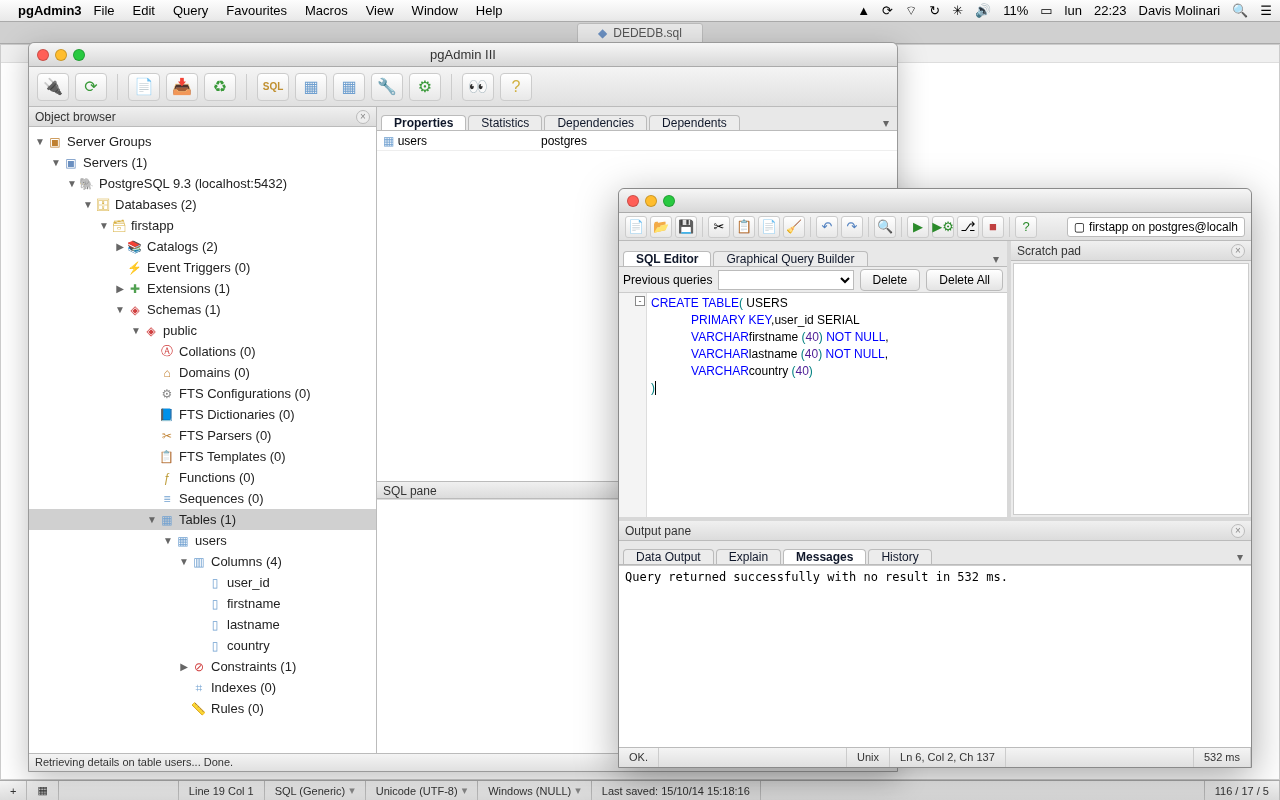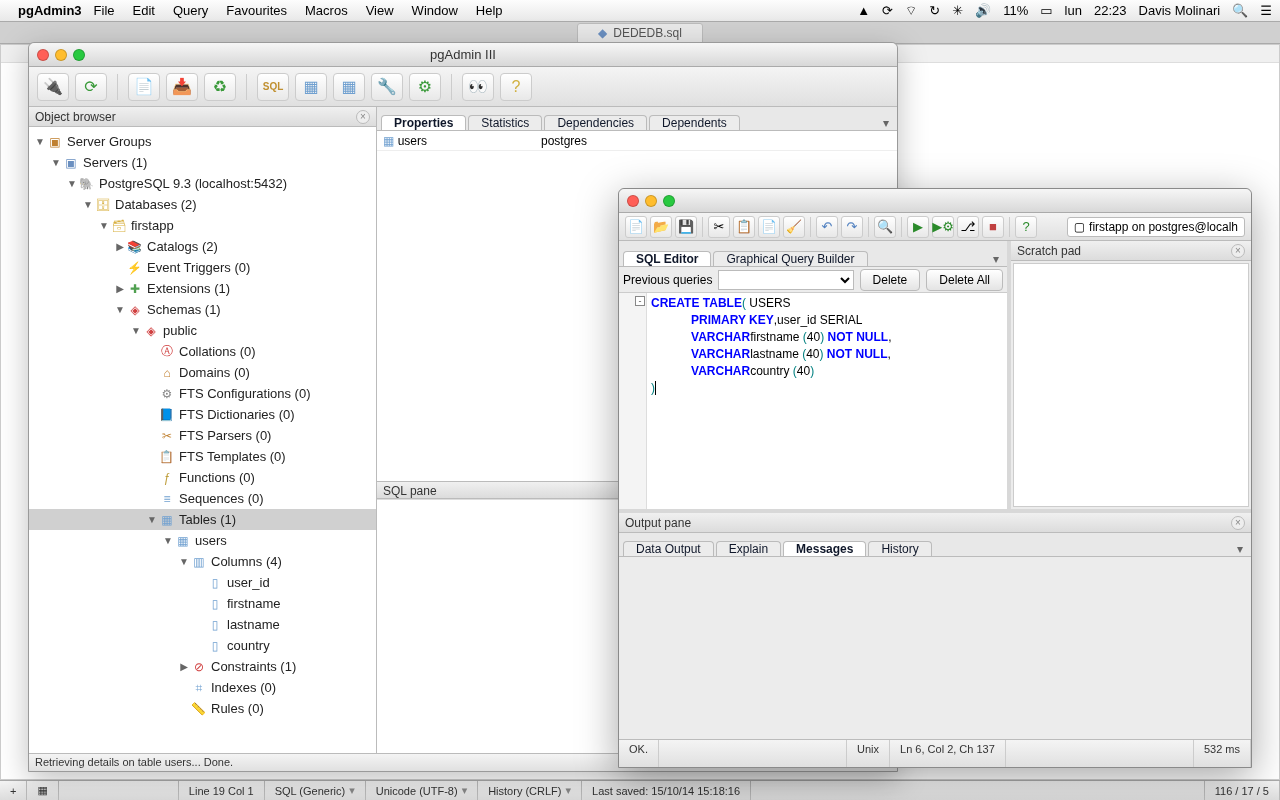--- a/index.html
+++ b/index.html
@@ -73,28 +73,28 @@
 .q-body { flex:1; display:flex; overflow:hidden; }
 .q-left { flex:1; display:flex; flex-direction:column; border-right:4px solid #d8d8d8; }
 .q-left .tabs-row { height:26px; }
 .prevq { height:26px; display:flex; align-items:center; padding:0 4px; gap:6px; border-bottom:1px solid #ccc; background:#ececec; }
 .prevq select { flex:1; height:20px; border:1px solid #bbb; background:#fff; }
 .prevq button { height:22px; padding:0 12px; border:1px solid #bbb; border-radius:4px; background:linear-gradient(#fff,#e4e4e4); font-size:12px; }
 .editor { flex:1; background:#fff; font-family:Menlo,Consolas,monospace; font-size:12px; display:flex; overflow:hidden; position:relative; }
 .editor .gutter { width:28px; background:#f4f4f4; border-right:1px solid #ddd; position:relative; }
 .editor .fold { position:absolute; left:16px; top:3px; width:10px;height:10px;border:1px solid #888;font-size:9px;line-height:8px;text-align:center;color:#555;background:#fff; }
 .editor .code { padding:2px 4px; white-space:pre; line-height:17px; }
-.kw{color:#0000ff;font-weight:bold;} .num{color:#000000;} .paren{color:#008080;} .cursor { border-right:1px solid #000; animation:blink 1s step-end infinite; }
+.kw{color:#0000ff;} .num{color:#4c1d95;} .paren{color:#008080;} .cursor { border-right:1px solid #000; animation:blink 1s step-end infinite; }
 @keyframes blink{50%{border-color:transparent}}
 .q-scratch { width:240px; display:flex; flex-direction:column; }
 .q-scratch .body { flex:1; background:#fff; border:1px solid #ccc; margin:2px; }
 
 .q-output { height:230px; border-top:4px solid #d8d8d8; display:flex; flex-direction:column; }
 .q-output .body { flex:1; background:#fff; font-family:Menlo,Consolas,monospace; font-size:12px; padding:4px 6px; border-top:1px solid #ccc; }
-.q-status { height:28px; background:linear-gradient(#f4f4f4,#e0e0e0); border-top:1px solid #bbb; display:flex; font-size:11px; color:#333; }
+.q-status { height:20px; background:linear-gradient(#f4f4f4,#e0e0e0); border-top:1px solid #bbb; display:flex; font-size:11px; color:#333; }
 .q-status div { padding:3px 10px; border-right:1px solid #ccc; }
 .q-status .sp { flex:1; border-right:1px solid #ccc; }
 
 
 .bottom-status { position:absolute; left:0; right:0; bottom:0; height:20px; background:linear-gradient(#f4f4f4,#dcdcdc); border-top:1px solid #aaa; display:flex; align-items:center; font-size:11px; color:#333; }
 .bottom-status .seg { padding:0 10px; border-right:1px solid #bbb; height:100%; display:flex; align-items:center; gap:4px; }
 .bottom-status .dd::after { content:" ▾"; color:#888; }
 </style>
 </head>
 <body>
@@ -137,21 +137,21 @@
   <div class="ruler"></div>
 </div>
 
 <div class="bottom-status">
   <div class="seg">+</div>
   <div class="seg">▦</div>
   <div class="seg" style="flex:0 0 120px"></div>
   <div class="seg">Line 19 Col 1</div>
   <div class="seg dd">SQL (Generic)</div>
   <div class="seg dd">Unicode (UTF-8)</div>
-  <div class="seg dd">History (CRLF)</div>
+  <div class="seg dd">Windows (NULL)</div>
   <div class="seg">Last saved: 15/10/14 15:18:16</div>
   <div class="seg" style="flex:1"></div>
   <div class="seg">116 / 17 / 5</div>
 </div>
 
 <div class="pgadmin-win">
   <div class="titlebar">
     <div class="traffic">
       <span class="tl-close"></span>
       <span class="tl-min"></span>
@@ -420,20 +420,21 @@
       <span>Output pane</span>
       <span class="closebtn">×</span>
     </div>
     <div class="tabs-row">
       <div class="tab">Data Output</div>
       <div class="tab">Explain</div>
       <div class="tab active">Messages</div>
       <div class="tab">History</div>
       <div class="chev">▾</div>
     </div>
+    <div class="body">Query returned successfully with no result in 532 ms.</div>
   </div>
   <div class="q-status">
     <div>OK.</div>
     <div class="sp"></div>
     <div>Unix</div>
     <div>Ln 6, Col 2, Ch 137</div>
     <div class="sp"></div>
     <div>532 ms</div>
   </div>
 </div>

